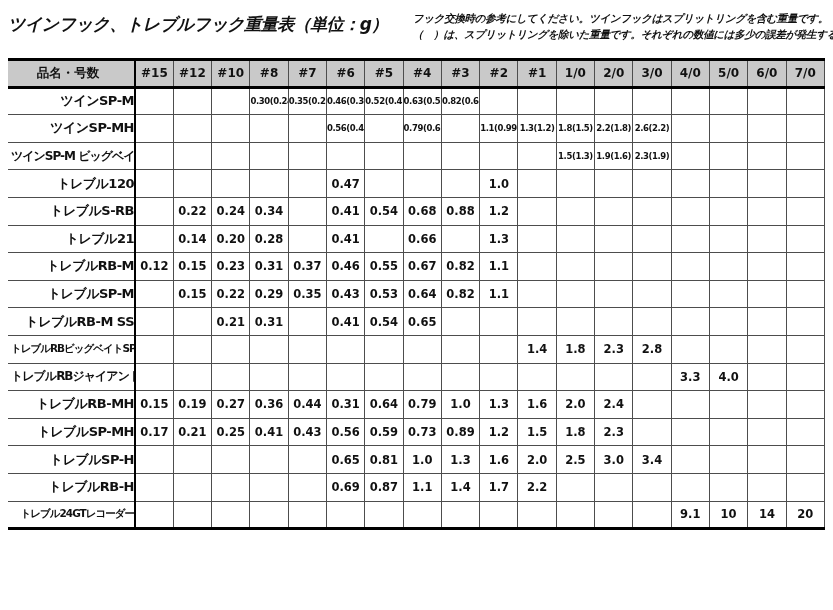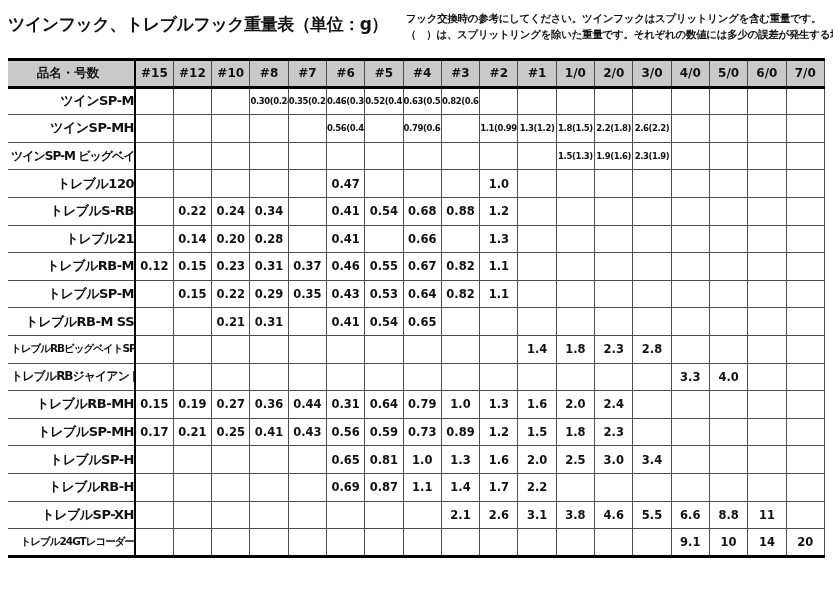--- a/index.html
+++ b/index.html
@@ -6,21 +6,21 @@
   html, body { margin: 0; padding: 0; background: #ffffff; }
   body {
     width: 833px; height: 610px;
     font-family: "DejaVu Sans", "Liberation Sans", sans-serif;
     color: #111111;
     overflow: hidden;
   }
   .page { width: 833px; height: 610px; padding: 10px 8px 0 8px; }
 
   
-  .header-area { display: flex; align-items: flex-start; gap: 18px; min-height: 42px; }
+  .header-area { display: flex; align-items: flex-start; gap: 25px; min-height: 42px; font-style: italic; }
   .title {
     margin: 3px 0 0 0;
     font-size: 17px; font-weight: 700;
     letter-spacing: -0.5px; white-space: nowrap;
   }
   .notes { font-size: 10.5px; line-height: 1.55; letter-spacing: -0.3px; font-weight: 600; }
   .notes .note-line { white-space: nowrap; }
 
   
   table {
@@ -419,41 +419,20 @@
           <td>2.2</td>
           <td></td>
           <td></td>
           <td></td>
           <td></td>
           <td></td>
           <td></td>
           <td></td>
         </tr>
         <tr>
-          <td class="name">トレブルSP-XH</td>
-          <td></td>
-          <td></td>
-          <td></td>
-          <td></td>
-          <td></td>
-          <td></td>
-          <td></td>
-          <td></td>
-          <td>2.1</td>
-          <td>2.6</td>
-          <td>3.1</td>
-          <td>3.8</td>
-          <td>4.6</td>
-          <td>5.5</td>
-          <td>6.6</td>
-          <td>8.8</td>
-          <td>11</td>
-          <td></td>
-        </tr>
-        <tr>
           <td class="name cond">トレブル24GTレコーダー</td>
           <td></td>
           <td></td>
           <td></td>
           <td></td>
           <td></td>
           <td></td>
           <td></td>
           <td></td>
           <td></td>

